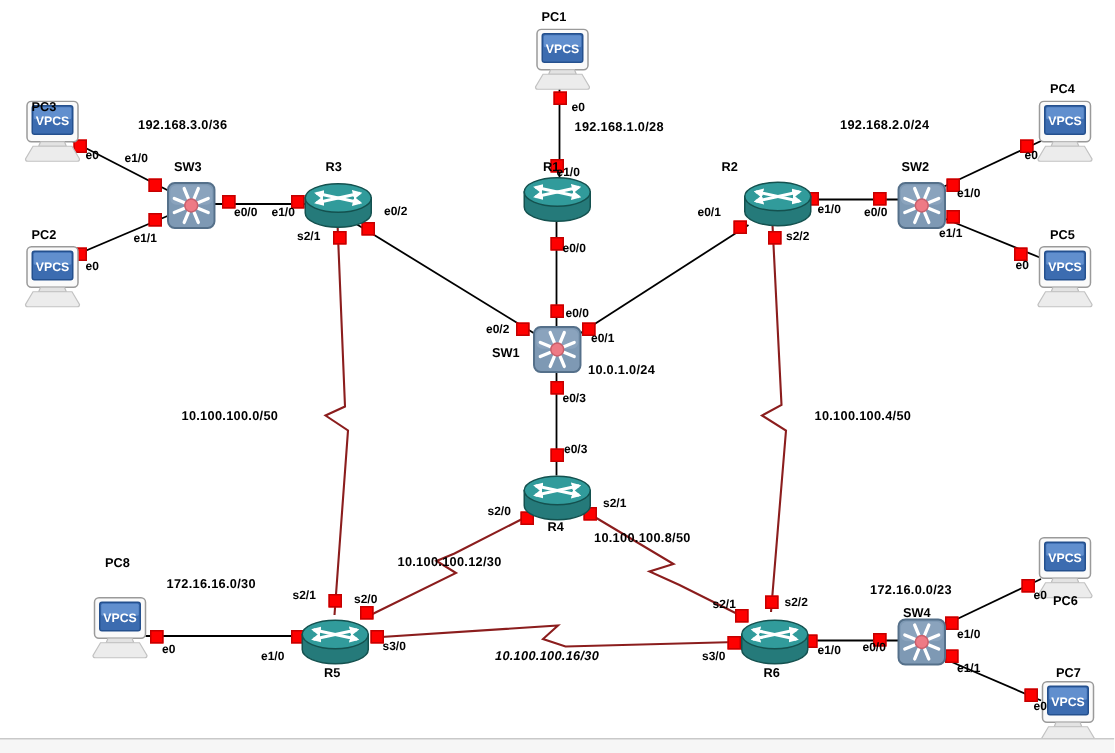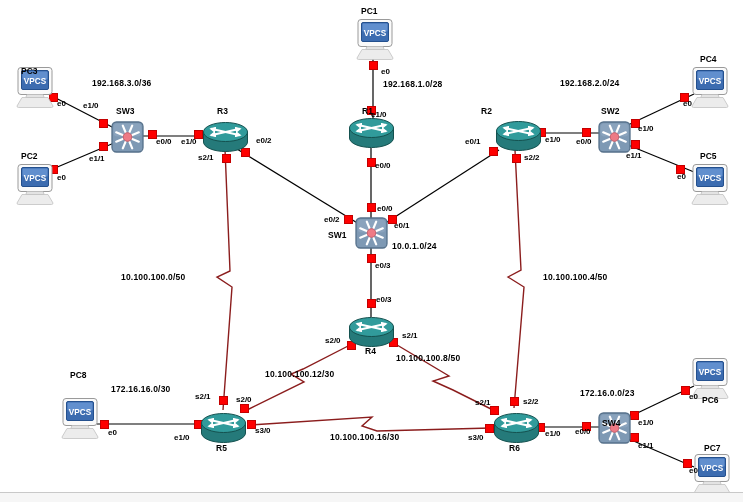--- a/index.html
+++ b/index.html
@@ -204,21 +204,21 @@
         <line x1="21.3" y1="18.0" x2="27.8" y2="20.7" stroke="#ffffff" stroke-width="2.2" stroke-linecap="round"></line>
         <line x1="18.5" y1="20.8" x2="21.2" y2="27.3" stroke="#ffffff" stroke-width="2.2" stroke-linecap="round"></line>
         <line x1="14.5" y1="20.8" x2="11.8" y2="27.3" stroke="#ffffff" stroke-width="2.2" stroke-linecap="round"></line>
         <line x1="11.7" y1="18.0" x2="5.2" y2="20.7" stroke="#ffffff" stroke-width="2.2" stroke-linecap="round"></line>
         <line x1="11.7" y1="14.0" x2="5.2" y2="11.3" stroke="#ffffff" stroke-width="2.2" stroke-linecap="round"></line>
         <line x1="14.5" y1="11.2" x2="11.8" y2="4.7" stroke="#ffffff" stroke-width="2.2" stroke-linecap="round"></line>
         <line x1="18.5" y1="11.2" x2="21.2" y2="4.7" stroke="#ffffff" stroke-width="2.2" stroke-linecap="round"></line>
         <line x1="21.3" y1="14.0" x2="27.8" y2="11.3" stroke="#ffffff" stroke-width="2.2" stroke-linecap="round"></line>
         <circle cx="16.5" cy="16" r="4.3" fill="#ee7a85" stroke="#c9606c" stroke-width="1"></circle>
       </svg></div>
-    <div class="lbl dev-lbl" style="left: 602px; top: 419px;">SW4</div>
+    <div class="lbl dev-lbl" style="left: 602px; top: 404px;">SW4</div>
     <div class="device" style="left: 348px; top: 117px;"><svg width="47" height="32" viewBox="0 0 47 32">
         <defs>
           <marker id="ah" viewBox="0 0 6 6" refX="4.5" refY="3" markerWidth="3.2" markerHeight="3.2" orient="auto-start-reverse">
             <path d="M0,0L6,3L0,6z" fill="#ffffff"></path>
           </marker>
         </defs>
         <path d="M1.5,11 v10 a22,9.5 0 0 0 44,0 v-10 z" fill="#257a7a" stroke="#14514f" stroke-width="1"></path>
         <ellipse cx="23.5" cy="11" rx="22" ry="9.5" fill="#319b9b" stroke="#14514f" stroke-width="1"></ellipse>
         <line x1="9" y1="14.2" x2="38" y2="7.8" stroke="#ffffff" stroke-width="2" marker-start="url(#ah)" marker-end="url(#ah)"></line>
         <line x1="9" y1="7.8" x2="38" y2="14.2" stroke="#ffffff" stroke-width="2" marker-start="url(#ah)" marker-end="url(#ah)"></line>
@@ -325,16 +325,16 @@
     <div class="lbl if-lbl" style="left: 689px; top: 393px;">e0</div>
     <div class="lbl if-lbl" style="left: 689px; top: 467px;">e0</div>
     <div class="lbl net-lbl" style="left: 92px; top: 79px;">192.168.3.0/36</div>
     <div class="lbl net-lbl" style="left: 383px; top: 80px;">192.168.1.0/28</div>
     <div class="lbl net-lbl" style="left: 560px; top: 79px;">192.168.2.0/24</div>
     <div class="lbl net-lbl" style="left: 392px; top: 242px;">10.0.1.0/24</div>
     <div class="lbl net-lbl" style="left: 121px; top: 273px;">10.100.100.0/50</div>
     <div class="lbl net-lbl" style="left: 543px; top: 273px;">10.100.100.4/50</div>
     <div class="lbl net-lbl" style="left: 396px; top: 354px;">10.100.100.8/50</div>
     <div class="lbl net-lbl" style="left: 265px; top: 370px;">10.100.100.12/30</div>
-    <div class="lbl net-lbl" style="left: 330px; top: 433px;">10.100.100.16/30</div>
+    <div class="lbl net-lbl" style="left: 330px; top: 433px; font-style: italic;">10.100.100.16/30</div>
     <div class="lbl net-lbl" style="left: 111px; top: 385px;">172.16.16.0/30</div>
     <div class="lbl net-lbl" style="left: 580px; top: 389px;">172.16.0.0/23</div>
   </div>
 
 </body></html>

